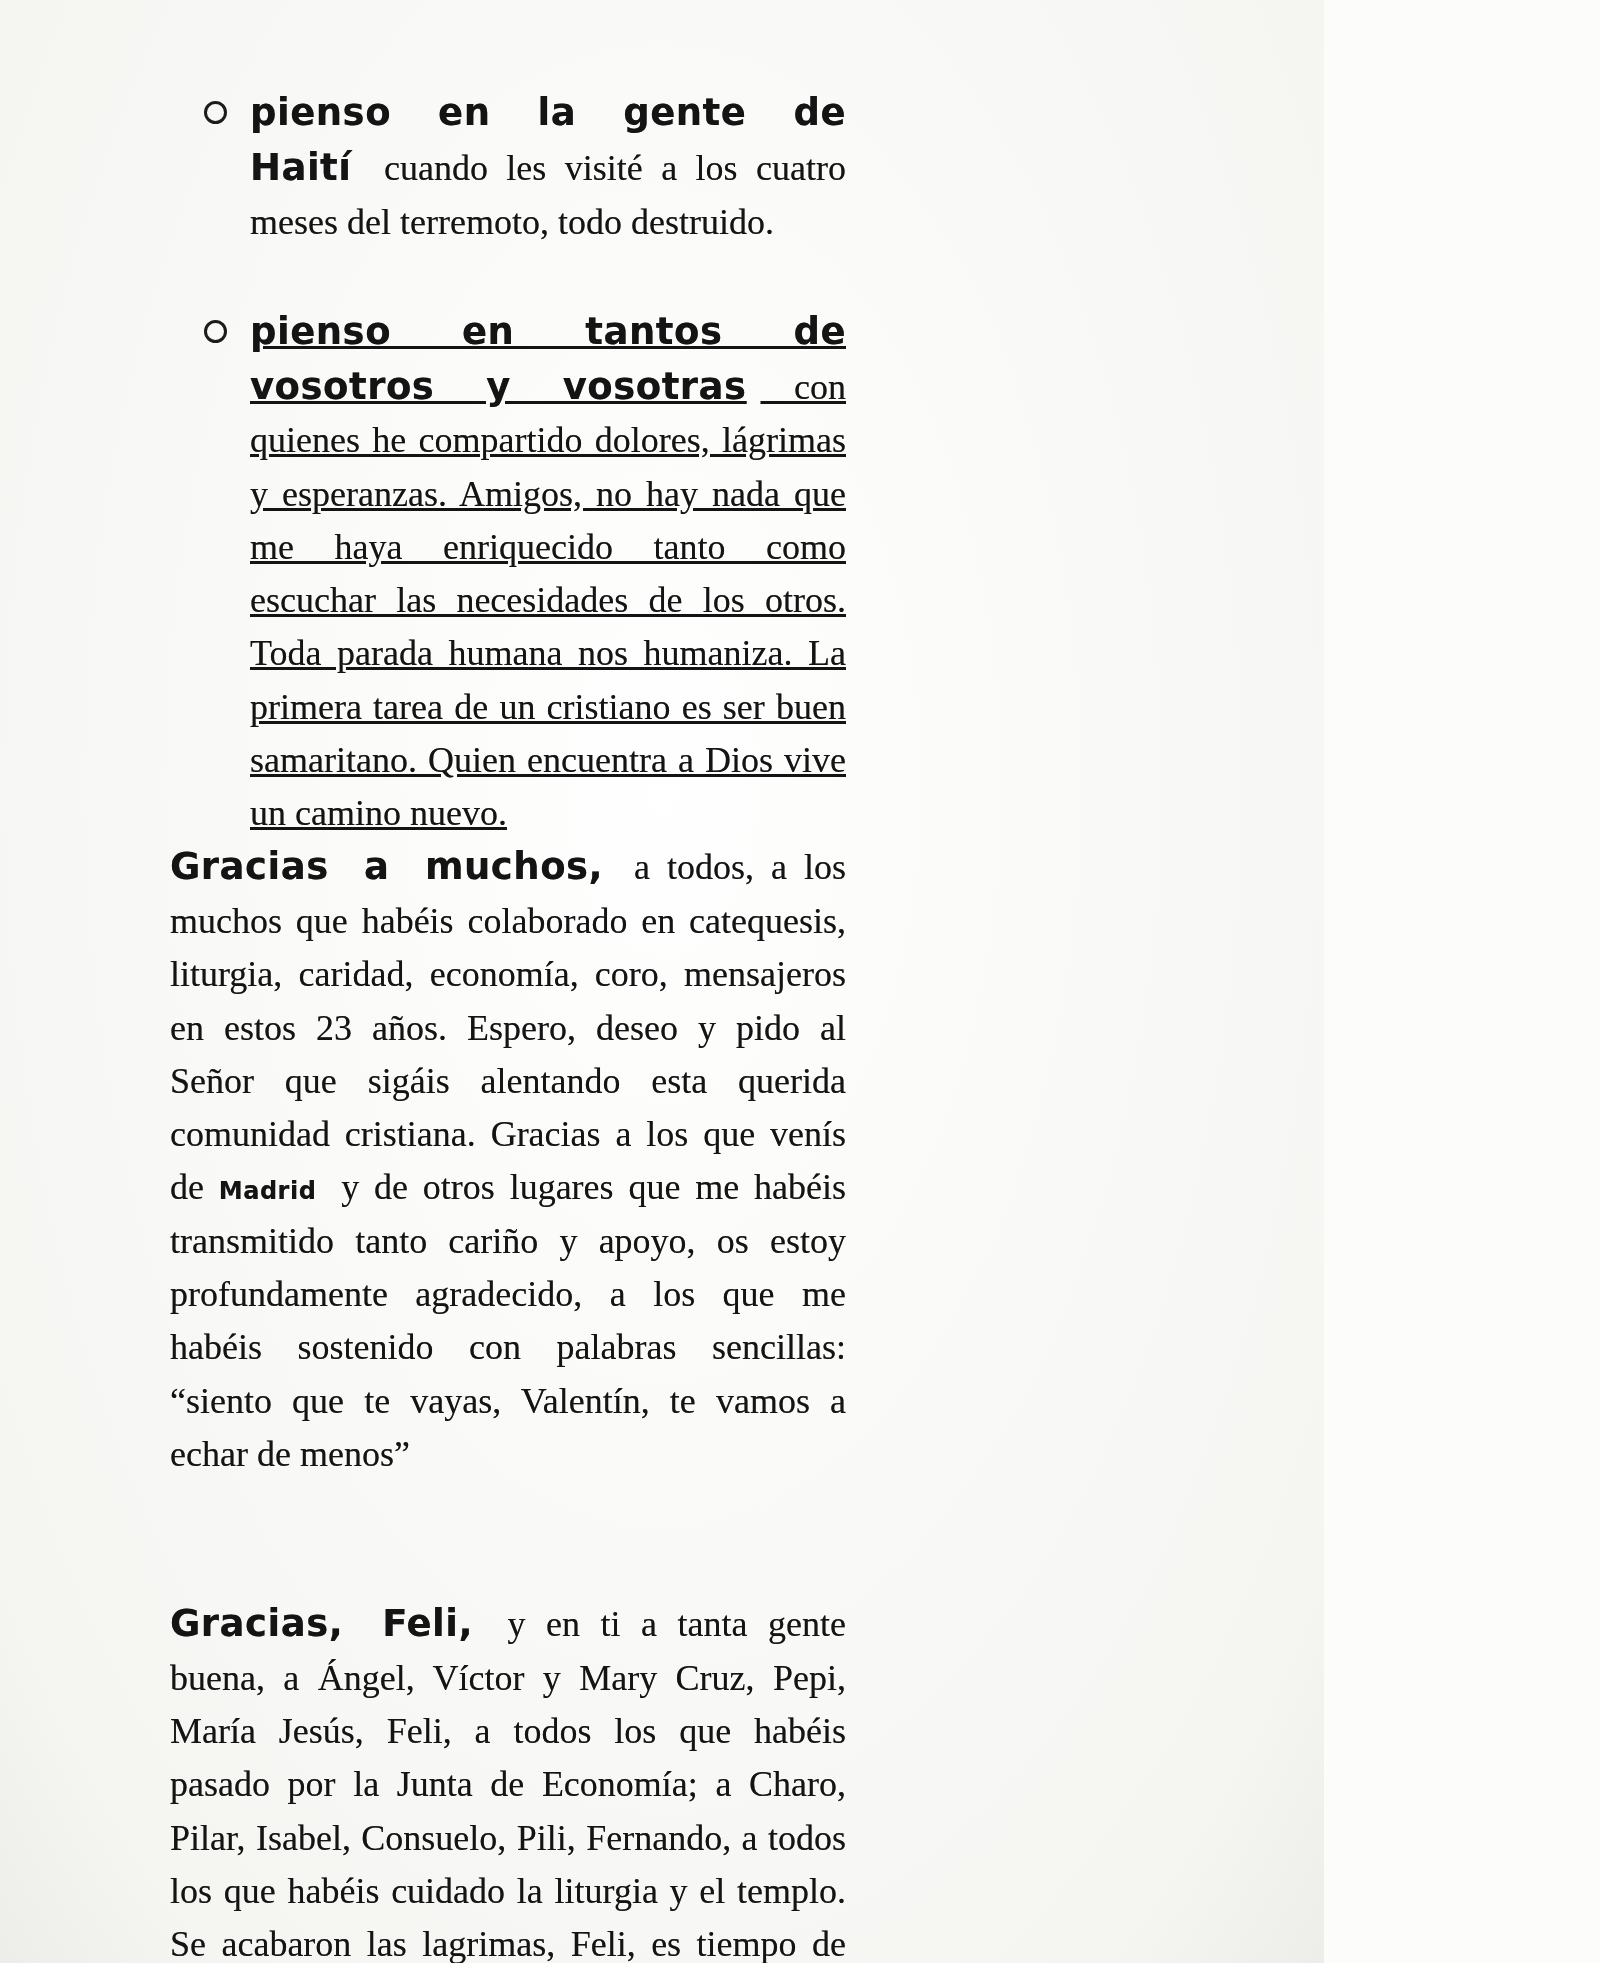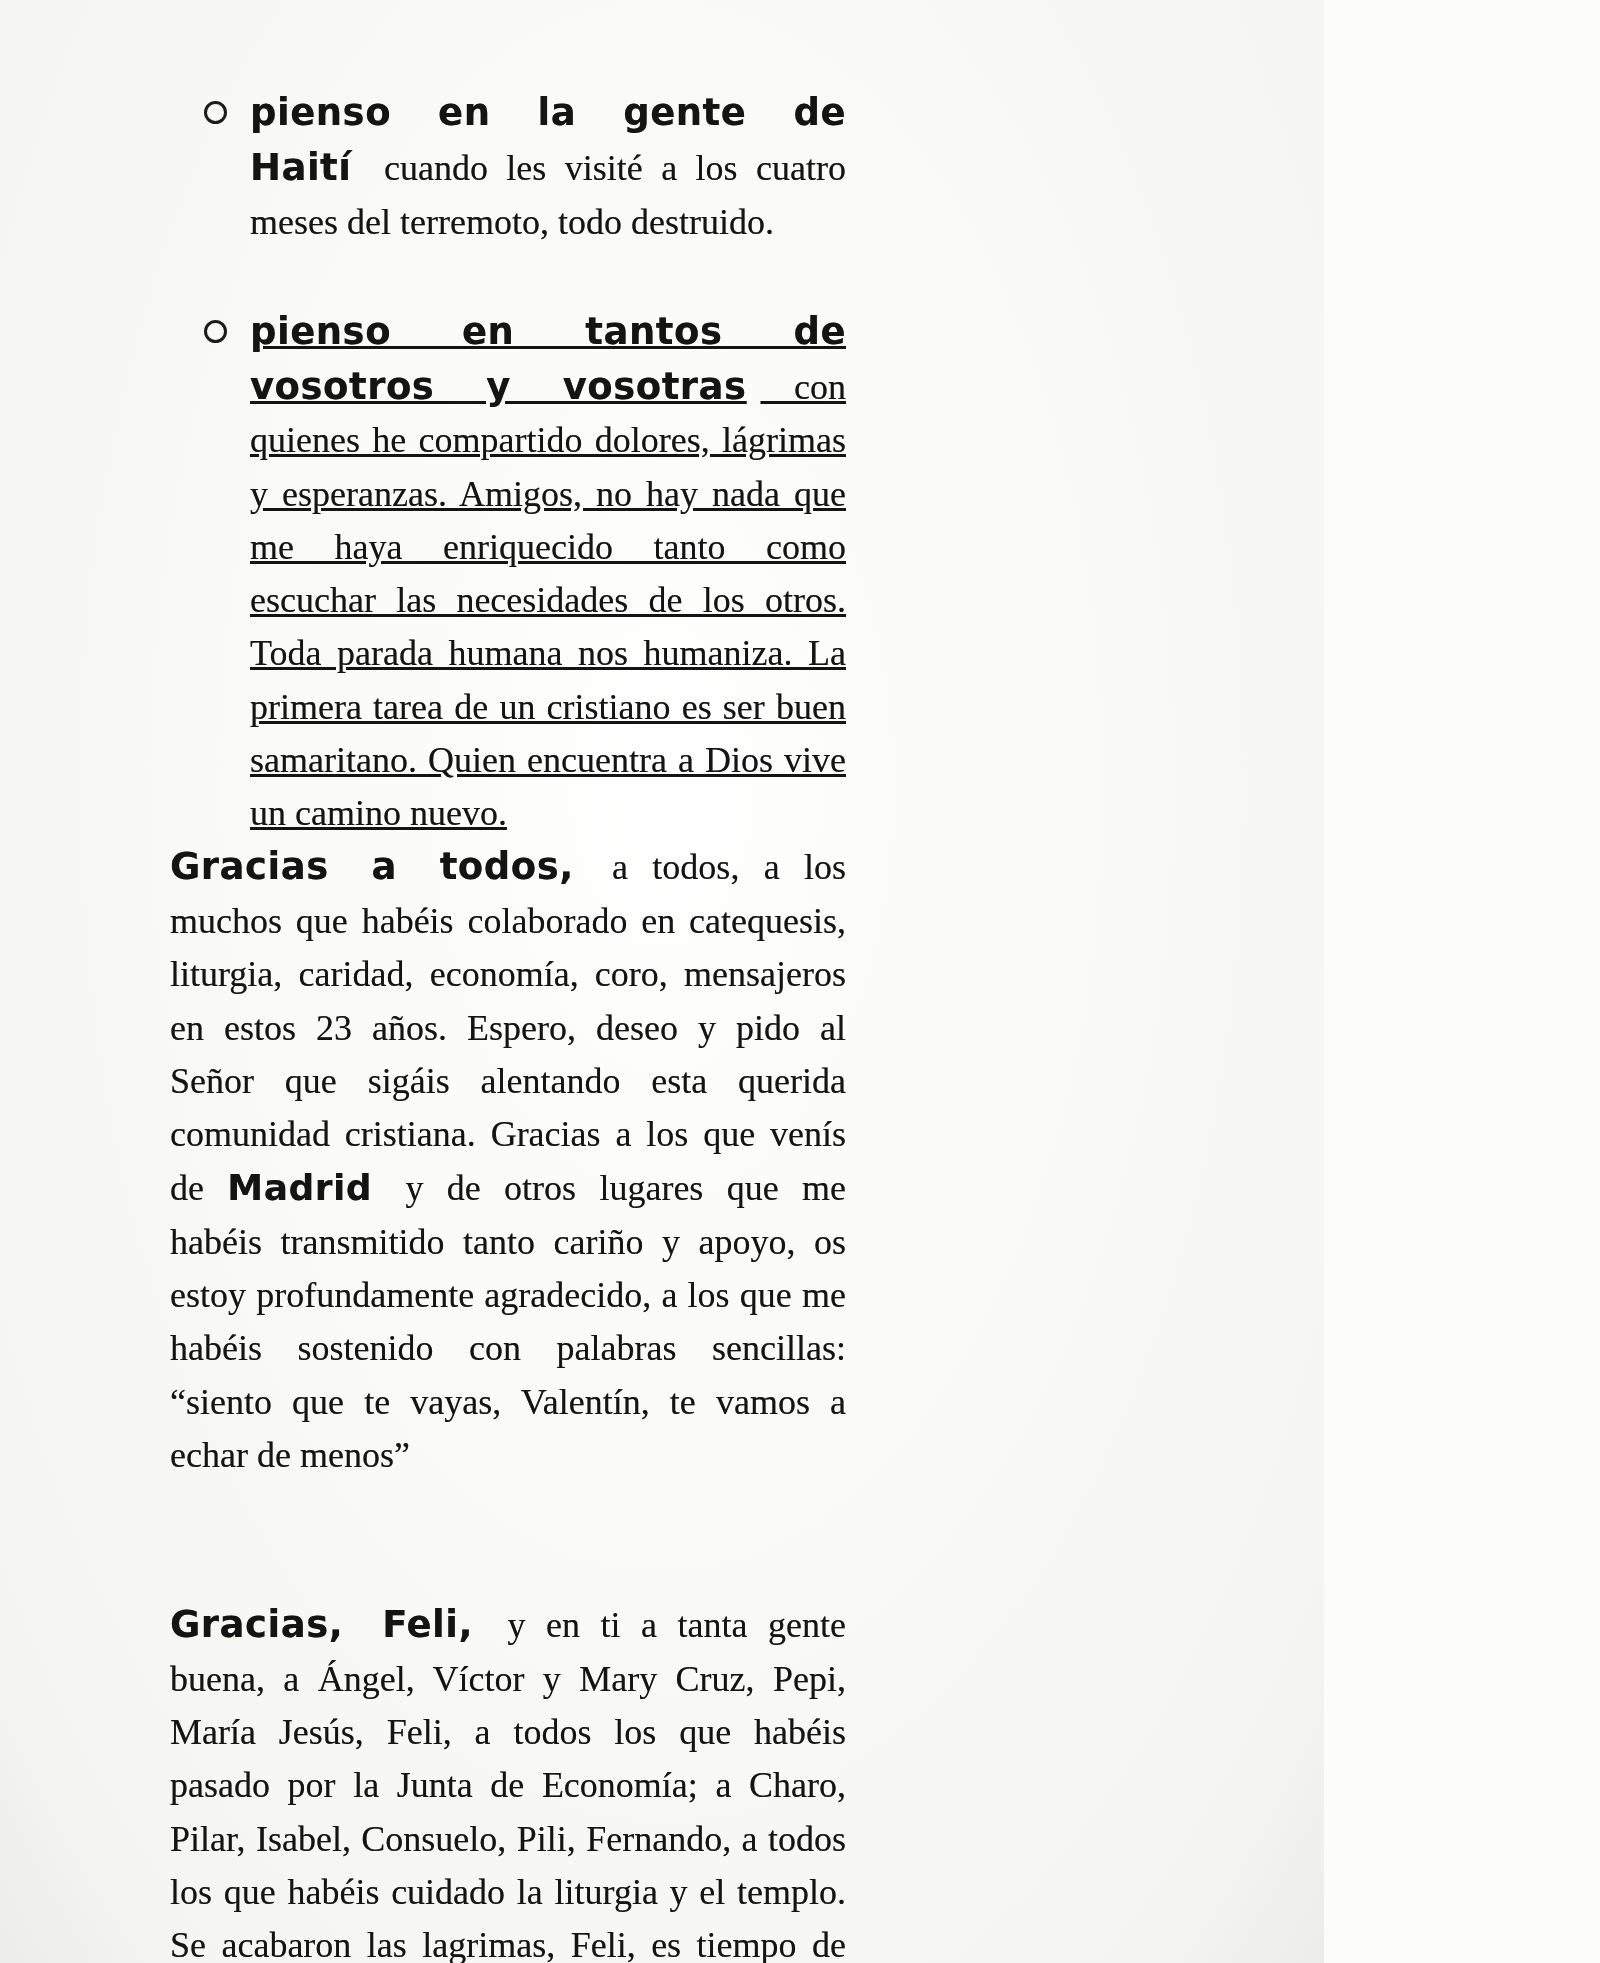--- a/index.html
+++ b/index.html
@@ -29,21 +29,21 @@
     font-family: "DejaVu Sans", sans-serif;
     font-weight: 700;
     font-size: 37px;
     letter-spacing: 0.5px;
     word-spacing: 0.38em;
     margin-right: 14px;
   }
   .bold-inline {
     font-family: "DejaVu Sans", sans-serif;
     font-weight: 700;
-    font-size: 36px;
+    font-size: 24px;
     letter-spacing: 0.5px;
     margin-right: 10px;
   }
   .bullet-item {
     position: relative;
     margin-left: 80px;
   }
   .bullet-circle {
     position: absolute;
     left: -46px;
@@ -72,21 +72,21 @@
   </div>
 
   <div class="para bullet-item" id="bullet-2">
     <span class="bullet-circle"></span>
     <span class="lead">pienso en tantos de vosotros y vosotras</span>
     <span>con quienes he compartido dolores, lágrimas y esperanzas. Amigos, no hay nada que me haya enriquecido tanto como escuchar las necesidades de los otros. Toda parada humana nos humaniza. La primera tarea de un cristiano es ser buen samaritano. Quien encuentra a Dios vive un camino nuevo.</span>
   </div>
 
 
   <p class="para" id="para-gracias-todos">
-    <span class="lead">Gracias a todos,</span>
+    <span class="lead">Gracias a muchos,</span>
     <span>a todos, a los muchos que habéis colaborado en catequesis, liturgia, caridad, economía, coro, mensajeros en estos 23 años. Espero, deseo y pido al Señor que sigáis alentando esta querida comunidad cristiana. Gracias a los que venís de</span>
     <span class="bold-inline">Madrid</span>
     <span>y de otros lugares que me habéis transmitido tanto cariño y apoyo, os estoy profundamente agradecido, a los que me habéis sostenido con palabras sencillas: “siento que te vayas, Valentín, te vamos a echar de menos”</span>
   </p>
 
   <p class="para" id="para-gracias-feli">
     <span class="lead">Gracias, Feli,</span>
     <span>y en ti a tanta gente buena, a Ángel, Víctor y Mary Cruz, Pepi, María Jesús, Feli, a todos los que habéis pasado por la Junta de Economía; a Charo, Pilar, Isabel, Consuelo, Pili, Fernando, a todos los que habéis cuidado la liturgia y el templo. Se acabaron las lagrimas, Feli, es tiempo de reír y sobre todo de dar gracias. Eres única y casi insustituible. Tenemos una iglesia preciosa, tu casa, estamos orgullosos de ella y de tus cuidados y de tu sensibilidad. Gracias. Gracias Félix y Charo por vuestra valiosa aportación.</span>
   </p>
 

